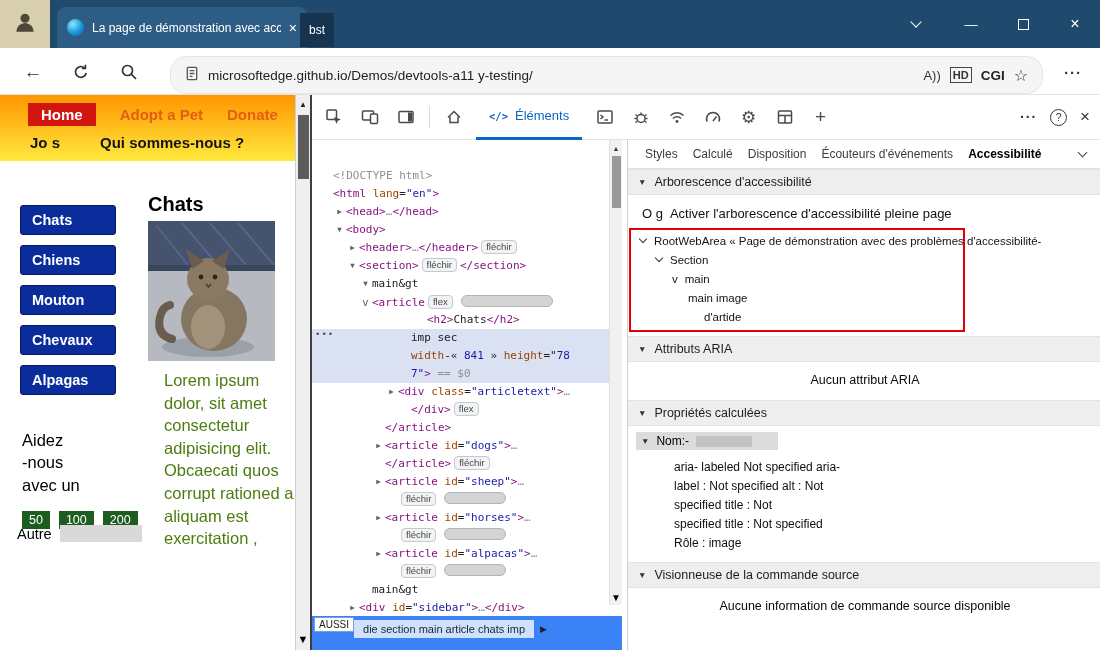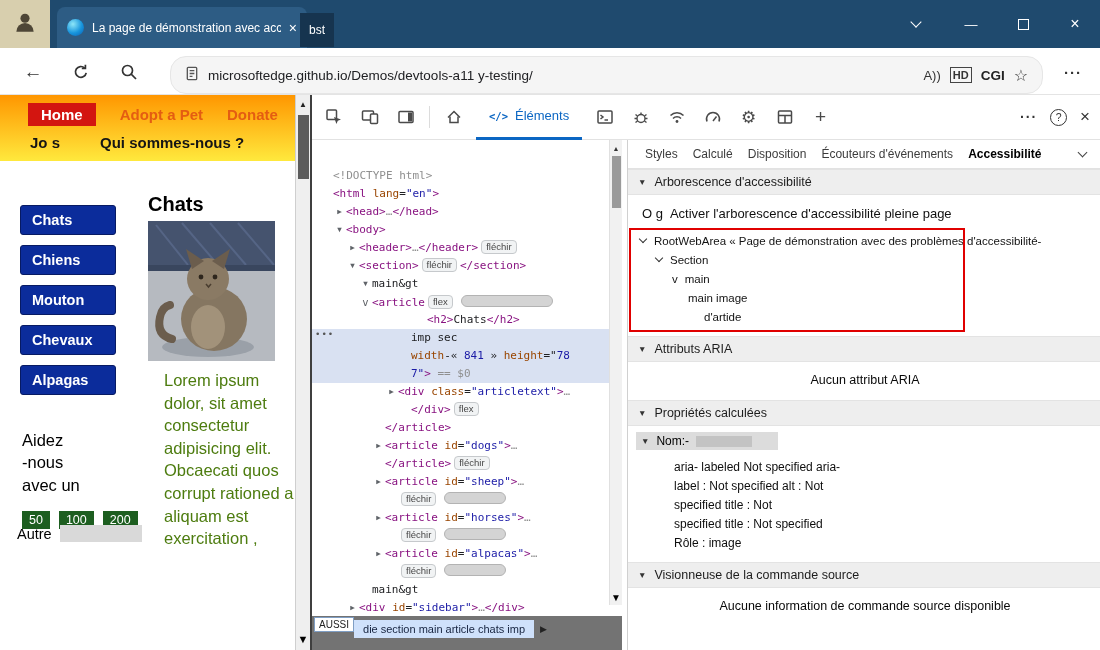--- a/index.html
+++ b/index.html
@@ -88,21 +88,21 @@
   .badge{display:inline-block;background:#f1f3f4;border:1px solid #c6c9cc;border-radius:4px;color:#474747;font-size:9.5px;line-height:12px;height:14px;padding:0 4px;margin:0 3px;font-family:"Liberation Sans",sans-serif;vertical-align:1px}
   .pillbox{display:inline-block;height:12px;background:#d4d4d4;border:1px solid #b3b3b3;border-radius:7px;margin-left:5px;vertical-align:-1px}
   .gutter{position:absolute;left:3px;top:-4px;font-size:9px;letter-spacing:1px;color:#555}
 
   .dt-scroll{position:absolute;left:297px;top:45px;width:13px;height:465px;background:#f1f1f1;border-left:1px solid #e0e0e0}
   .dt-scroll .sa{position:absolute;left:0;width:12px;height:12px;display:flex;align-items:center;justify-content:center;font-size:7px;color:#333}
   .dt-scroll .up{top:2px}
   .dt-scroll .down{bottom:2px;font-size:10px;color:#000}
   .dt-scroll .thumb{position:absolute;left:2px;top:16px;width:9px;height:52px;background:#9a9a9a}
 
-  .crumbbar{position:absolute;left:0;top:521px;width:310px;height:34px;background:#737373;display:flex;align-items:flex-start;padding-left:2px}
+  .crumbbar{position:absolute;left:0;top:521px;width:310px;height:34px;background:#3b82f6;display:flex;align-items:flex-start;padding-left:2px}
   .aussi{border:1px solid #7f9ec4;background:#fff;font-size:10px;padding:1px 4px;margin-top:1px;color:#222}
   .crumb{background:#cfe1fb;color:#16233f;font-size:11px;padding:3px 9px;margin-top:4px;white-space:nowrap;overflow:hidden;max-width:245px}
   .crumb-arrow{font-size:9px;margin:8px 0 0 6px;color:#222}
 
   
   .a11y{position:absolute;left:315px;top:45px;width:475px;height:510px;background:#fff;border-left:1px solid #d0d0d0}
   .a11y-tabs{position:relative;height:29px;border-bottom:1px solid #e2e2e2;display:flex;align-items:center;gap:15px;padding-left:17px;font-size:12px;color:#3c3c3c}
   .a11y-tab.selected{font-weight:bold;color:#000}
   .tabs-chev{position:absolute;right:16px;top:9px;width:7px;height:7px;border-right:1.5px solid #444;border-bottom:1.5px solid #444;transform:rotate(45deg)}
   .band{height:26px;background:#eee;border-top:1px solid #e3e3e3;border-bottom:1px solid #e3e3e3;display:flex;align-items:center;gap:8px;padding-left:10px;font-size:12.5px;color:#1d1d1d}

